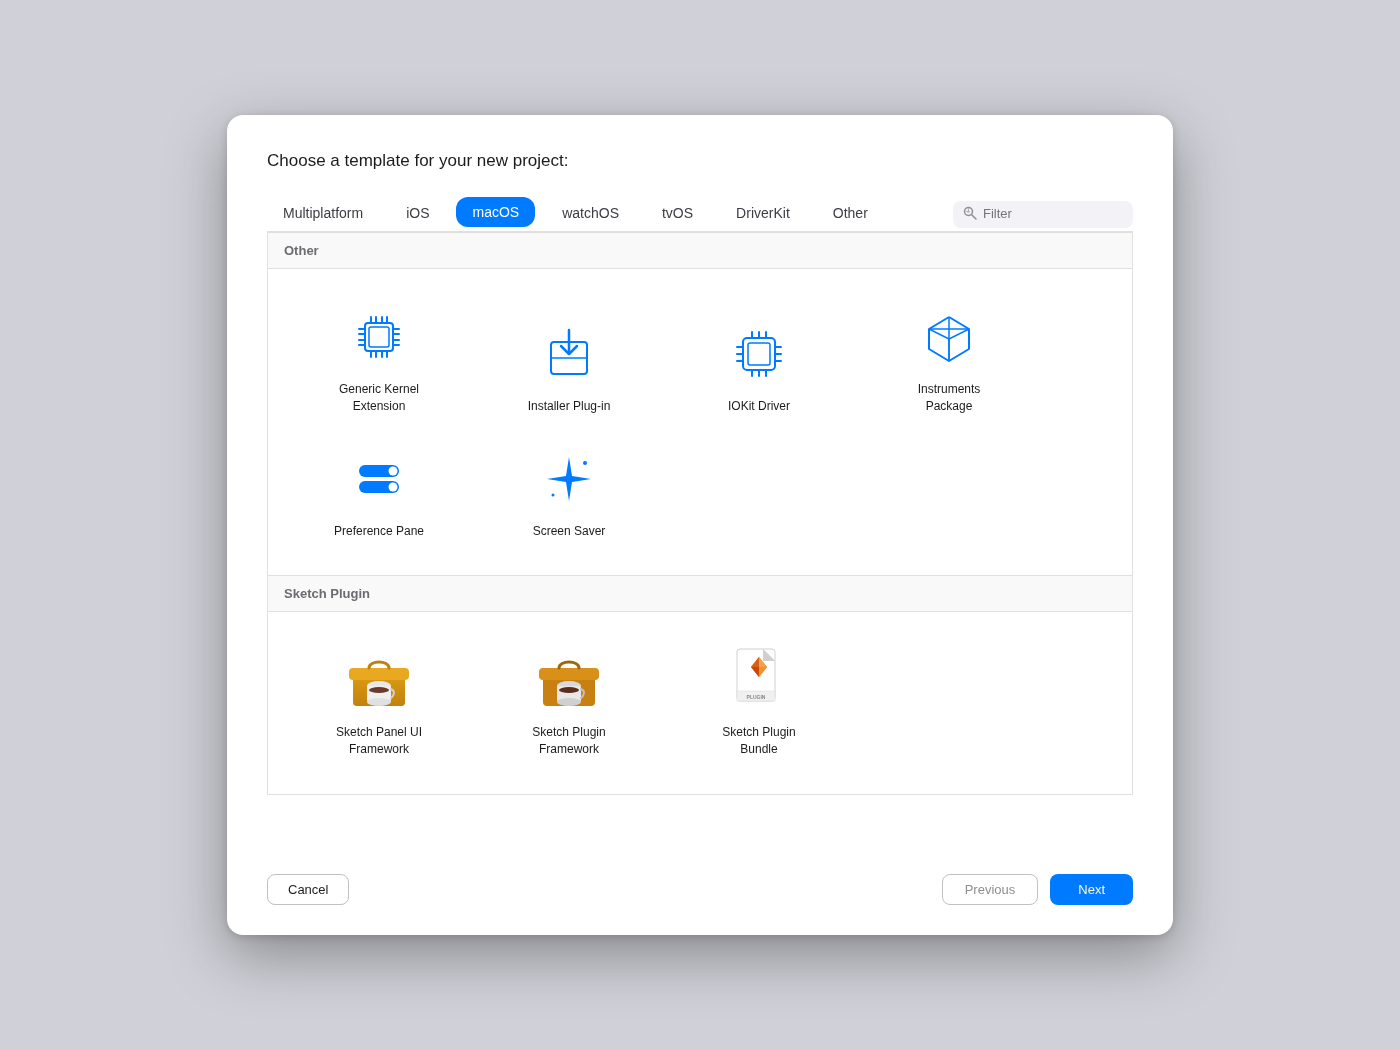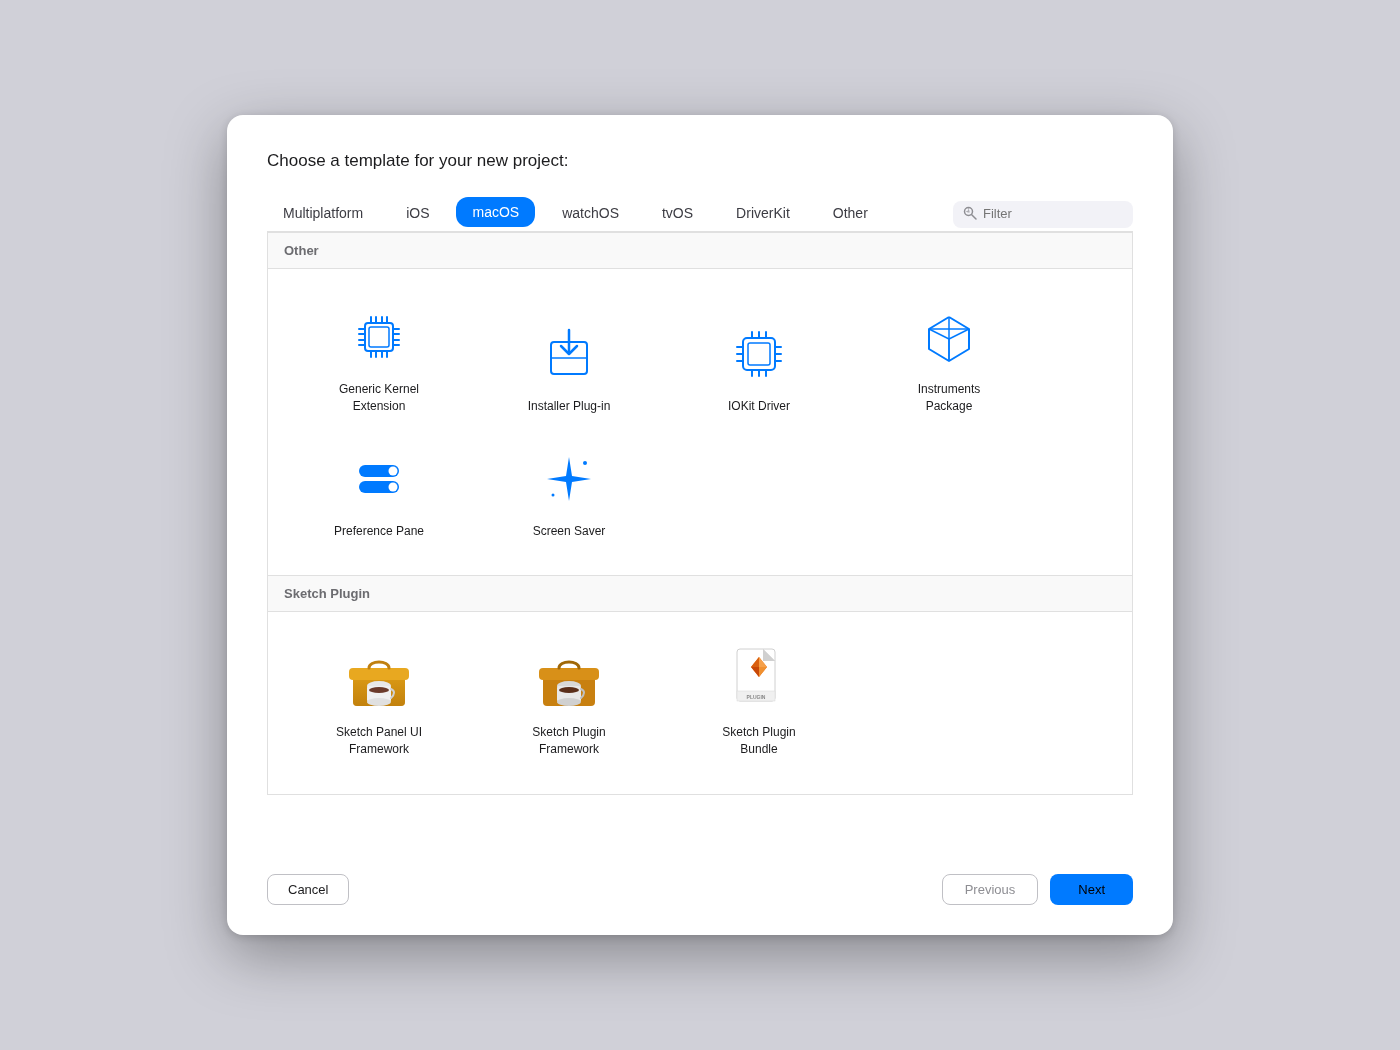--- a/index.html
+++ b/index.html
@@ -186,21 +186,21 @@
     }
 
     .btn-next {
       padding: 7px 28px;
       font-size: 13px;
       font-family: inherit;
       border: none;
       background: #007AFF;
       border-radius: 8px;
       cursor: pointer;
-      color: #000000;
+      color: #fef9c3;
       font-weight: 500;
     }
 
     svg {
       overflow: visible;
     }
 
     .tabs-row {
       display: flex;
       align-items: center;

